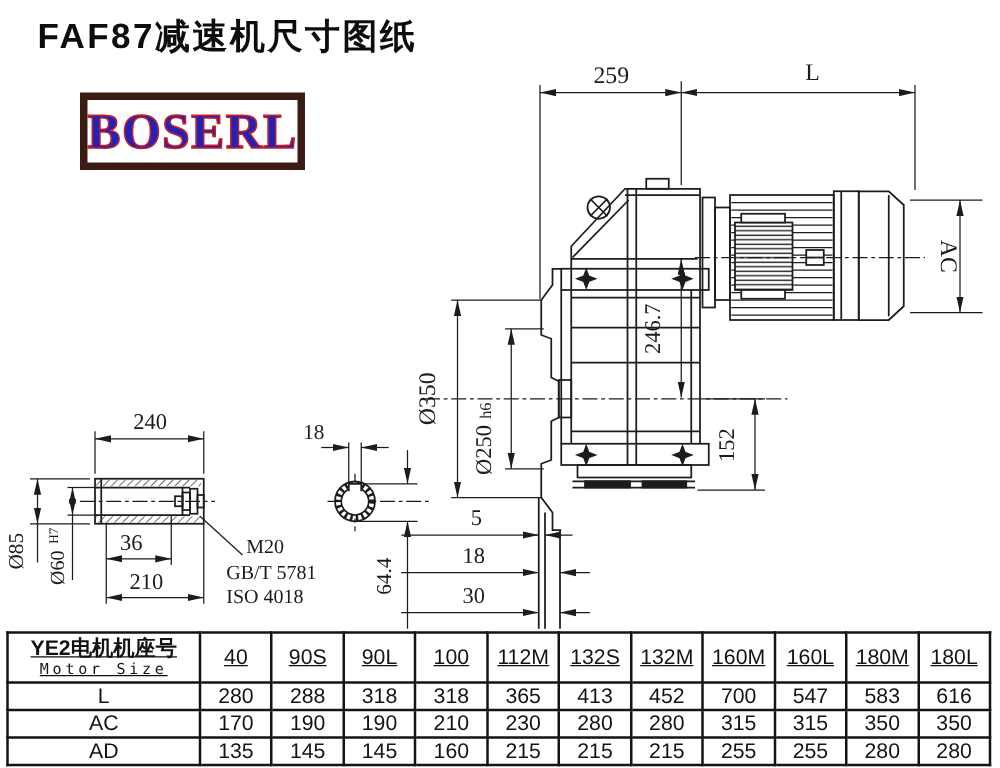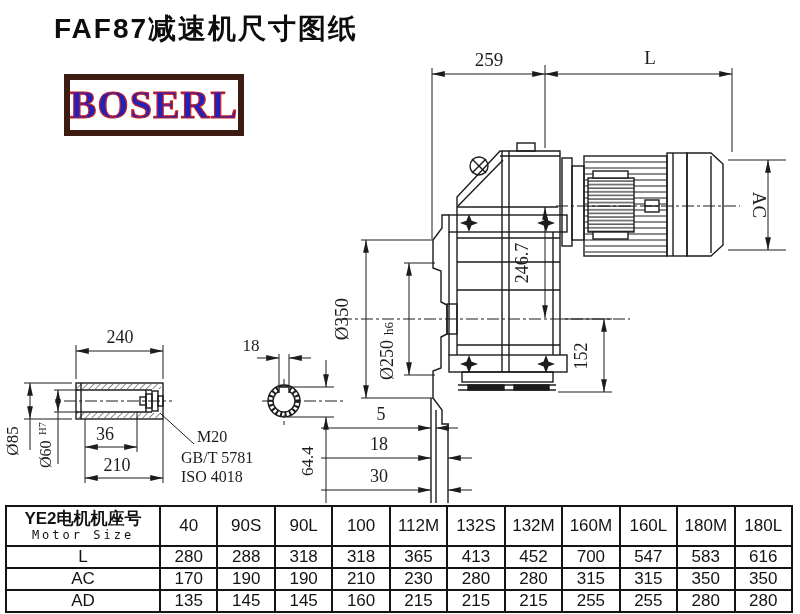--- a/index.html
+++ b/index.html
@@ -1,30 +1,30 @@
 <!DOCTYPE html>
 <html><head>
 <meta charset="utf-8">
 <style>
   html,body{margin:0;padding:0;background:#fff;}
   #page{position:relative;width:800px;height:614px;background:#fff;overflow:hidden;
         font-family:"Liberation Sans",sans-serif;color:#111;}
   #title{position:absolute;left:30px;top:10px;font-size:28px;font-weight:bold;
-         letter-spacing:2px;color:#0d0d0d;font-family:"Liberation Sans",sans-serif;margin-left:24px;}
+         letter-spacing:2px;color:#0d0d0d;font-family:"Liberation Sans",sans-serif;}
   #logo-box{position:absolute;left:36px;top:74px;width:168px;height:50px;
             border:6px solid #3c1c12;background:#fff;display:flex;align-items:center;justify-content:center;margin-left:28px;}
   #logo-text{font-family:"Liberation Serif",serif;font-weight:bold;font-size:40px;line-height:1;
              color:#2222bb;-webkit-text-stroke:1.2px #cc2020;letter-spacing:1px;}
   #drawing{position:absolute;left:0;top:0;}
   svg text{font-family:"Liberation Serif",serif;fill:#1c1c1c;}
   #size-table{position:absolute;left:5px;top:505px;width:788px;height:108px;
               border-collapse:collapse;table-layout:fixed;background:#fff;}
   #size-table th,#size-table td{border:2px solid #141414;padding:0;text-align:center;
               vertical-align:middle;font-size:17px;font-weight:500;color:#131313;white-space:nowrap;}
-  #size-table thead tr{height:40px;}
+  #size-table thead tr{height:40px;text-decoration:underline;}
   #size-table tbody tr{height:22px;}
   .hdr-cn{font-size:17px;font-weight:bold;line-height:1.1;}
   .hdr-en{font-size:12px;font-weight:500;letter-spacing:3px;line-height:1.1;font-family:"DejaVu Sans Mono",monospace;}
 </style>
 </head>
 <body>
 
 <div id="page">
 
   <svg id="drawing" width="800" height="505" viewBox="0 0 800 505">

